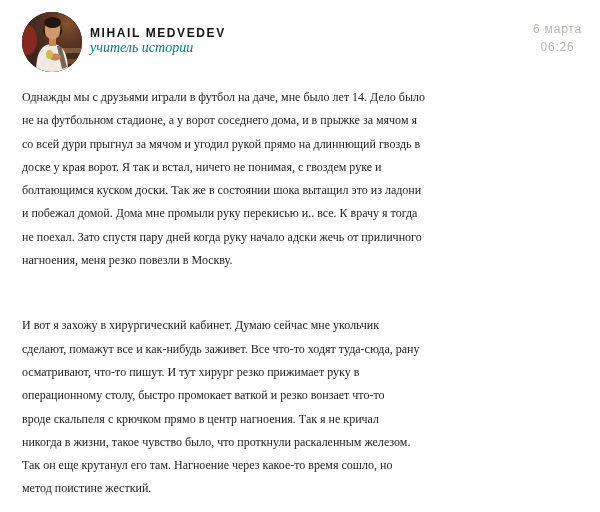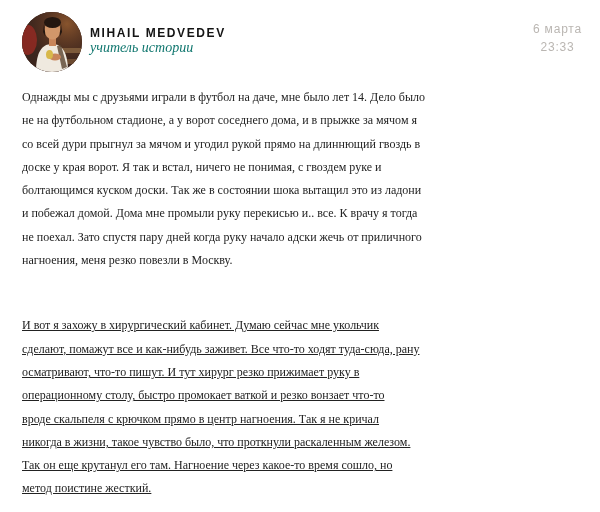--- a/index.html
+++ b/index.html
@@ -49,21 +49,21 @@
     width: 566px;
   }
   .post-body p {
     margin: 0 0 42px 0;
     font-family: "Liberation Serif", serif;
     font-size: 12px;
     line-height: 23.3px;
     color: #222222;
     white-space: pre-line;
   }
-  .post-body p:last-child { margin-bottom: 4px; text-decoration: underline; }
+  .post-body p:last-child { margin-bottom: 4px; }
 </style>
 </head>
 <body>
 
 <div class="card">
 
   <div class="avatar">
     <svg viewBox="0 0 60 60" xmlns="http://www.w3.org/2000/svg">
       <defs>
         <radialGradient id="warmlight" cx="75%" cy="20%" r="80%">
@@ -89,21 +89,21 @@
     </svg>
   </div>
 
   <div class="author">
     <div class="author-name">MIHAIL MEDVEDEV</div>
     <div class="author-subtitle">учитель истории</div>
   </div>
 
   <div class="timestamp">
     <div>6 марта</div>
-    <div>23:33</div>
+    <div>06:26</div>
   </div>
 
   <div class="post-body">
     <p>Однажды мы с друзьями играли в футбол на даче, мне было лет 14. Дело было
 не на футбольном стадионе, а у ворот соседнего дома, и в прыжке за мячом я
 со всей дури прыгнул за мячом и угодил рукой прямо на длиннющий гвоздь в
 доске у края ворот. Я так и встал, ничего не понимая, с гвоздем руке и
 болтающимся куском доски. Так же в состоянии шока вытащил это из ладони
 и побежал домой. Дома мне промыли руку перекисью и.. все. К врачу я тогда
 не поехал. Зато спустя пару дней когда руку начало адски жечь от приличного

